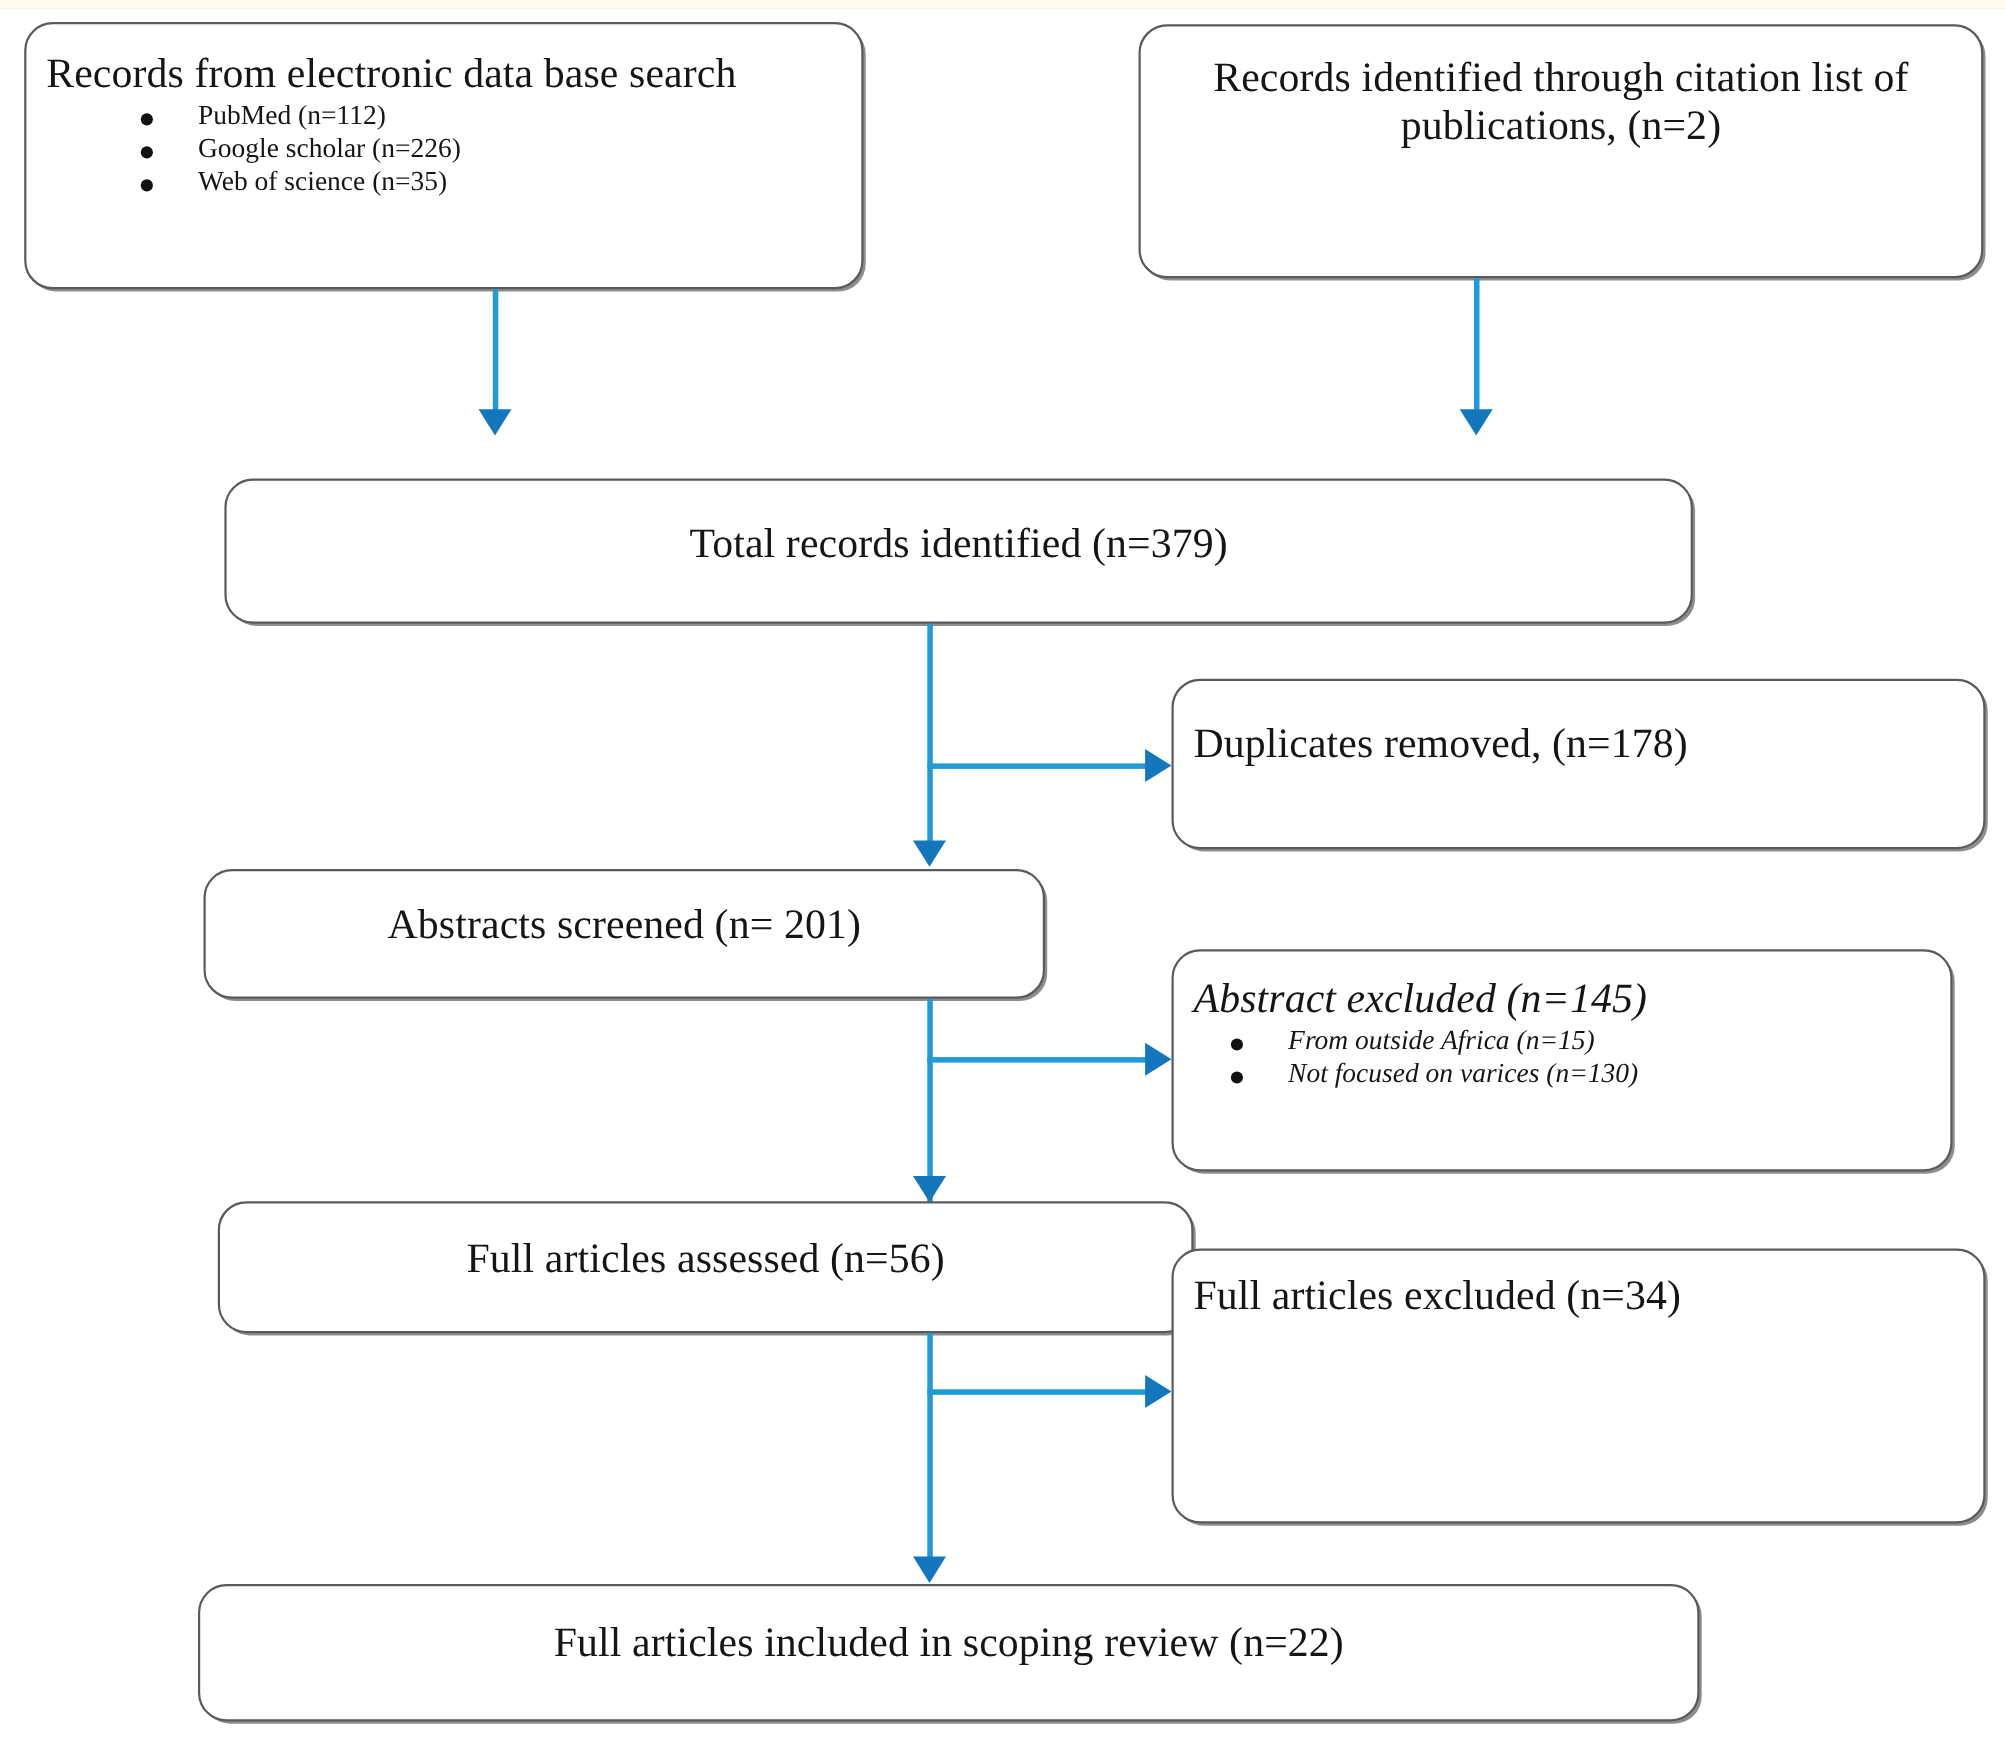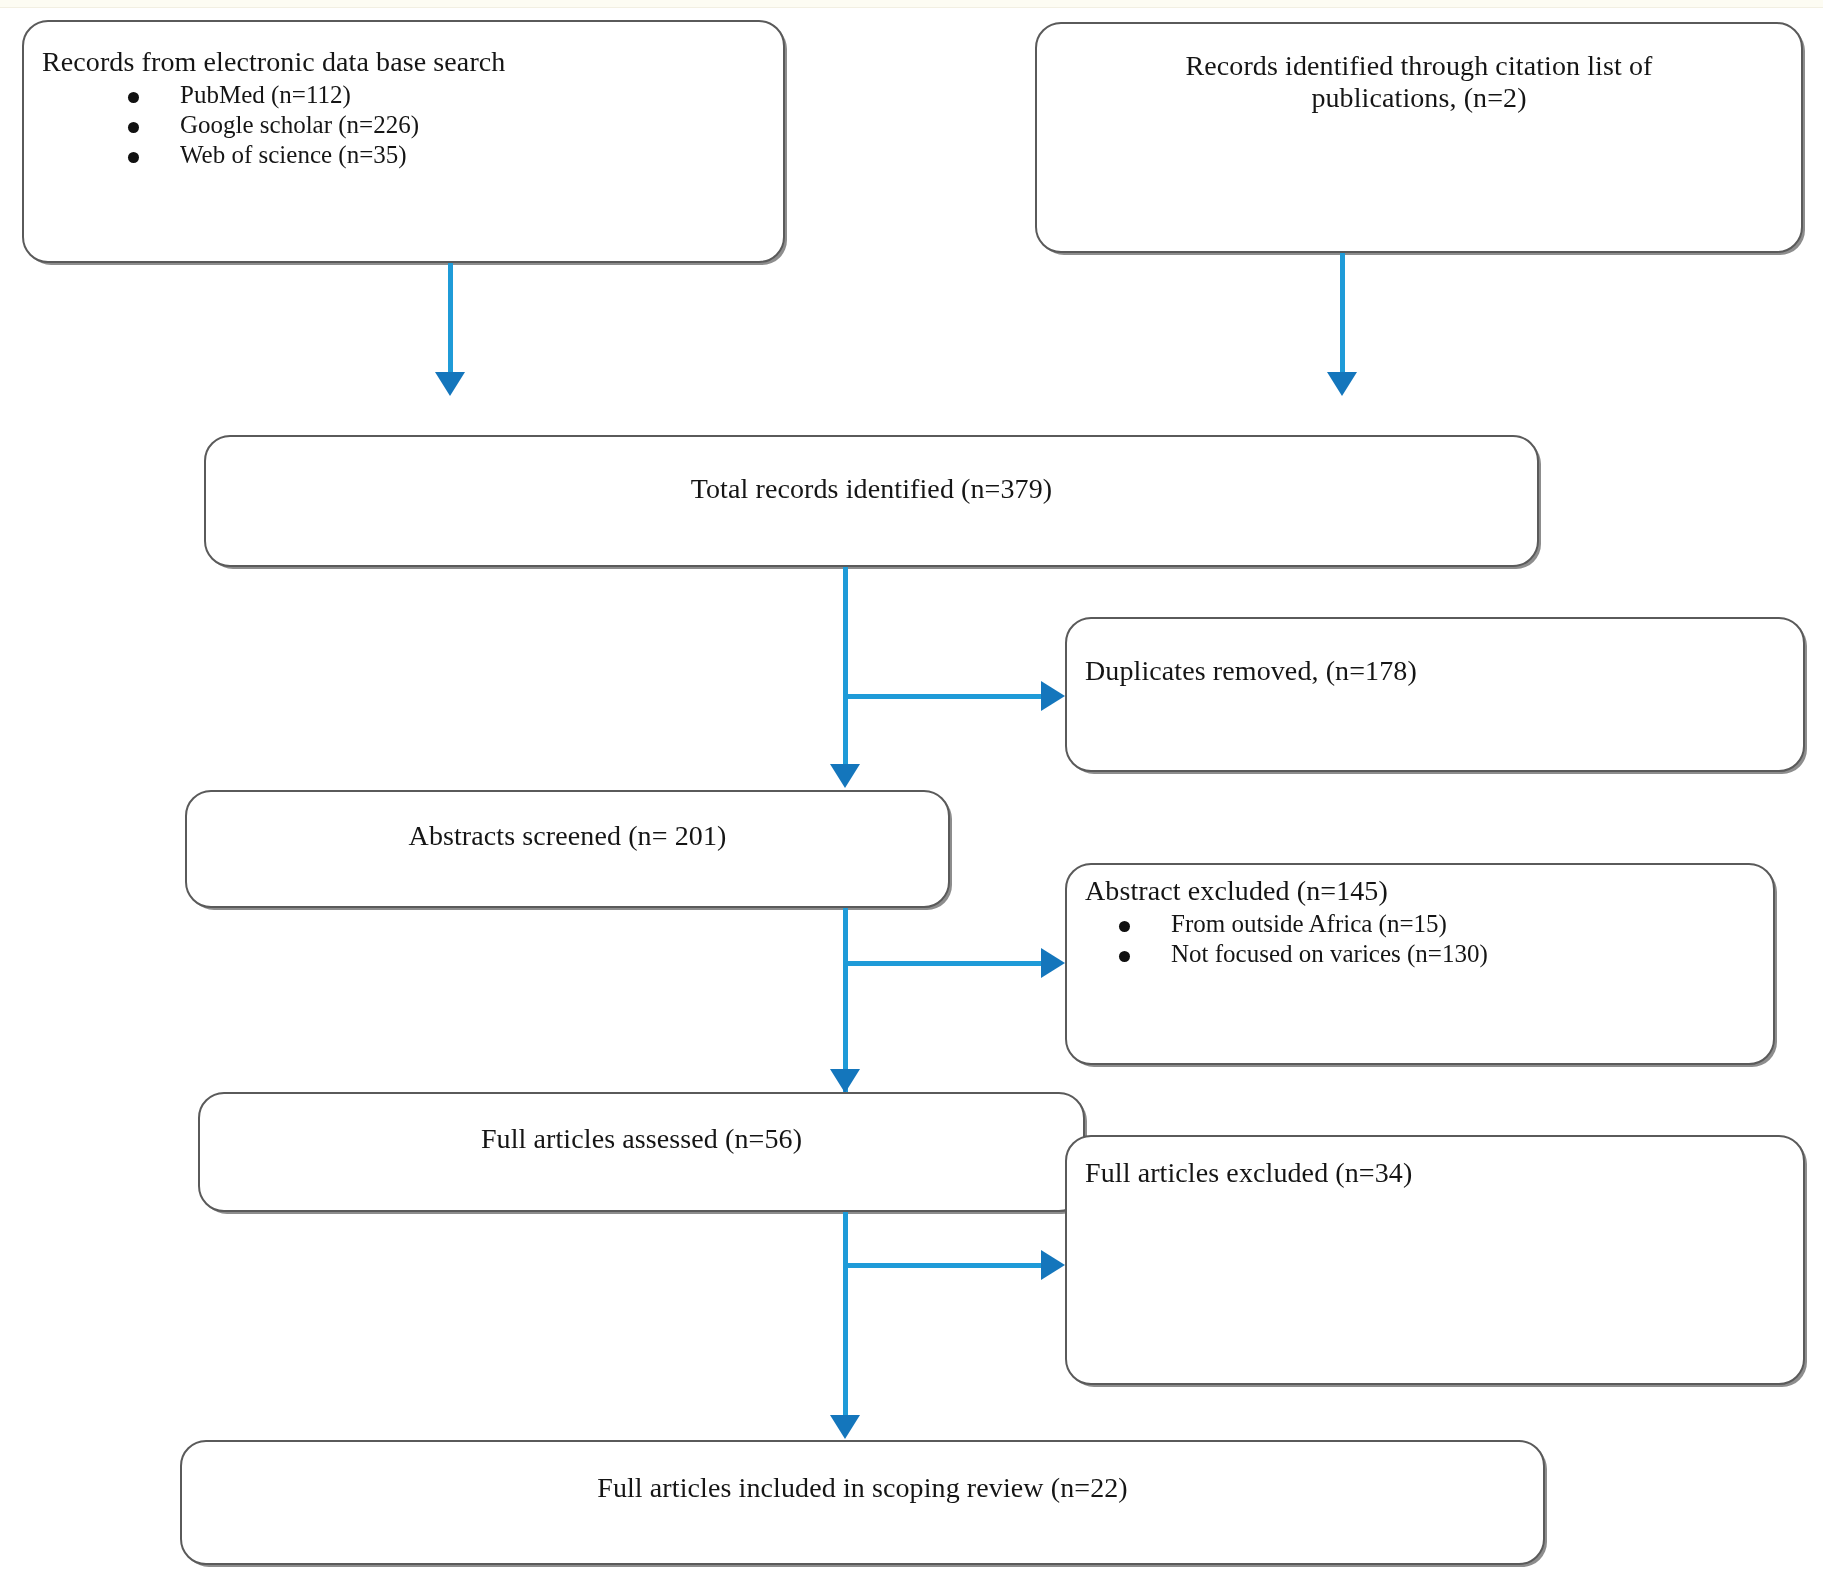--- a/index.html
+++ b/index.html
@@ -37,21 +37,21 @@
     box-shadow: 3px 3px 0 -1px #8d8d8d;
     overflow: hidden;
   }
   .node .inner {
     position: absolute;
     left: 0; right: 0;
     padding: 0 18px;
     box-sizing: border-box;
   }
   .node-title {
-    font-size: 28px;
+    font-size: 38px;
     line-height: 1.14;
     letter-spacing: 0.1px;
     white-space: pre-line;
   }
   .node-title.center { text-align: center; }
   .node-title.left   { text-align: left; }
 
   ul.bullets {
     margin: 2px 0 0 0;
     padding: 0 0 0 86px;
@@ -164,21 +164,21 @@
     </div>
   </div>
 
   <div class="vline" style="left:843px; top:908px; height:188px;"></div>
   <div class="arrow-down" style="left:830px; top:1069px;"></div>
 
   <div class="hline" style="left:843px; top:961px; width:200px;"></div>
   <div class="arrow-right" style="left:1041px; top:948px;"></div>
 
   <div class="node" style="left:1065px; top:863px; width:710px; height:202px;">
-    <div class="inner" style="top:10px;">
+    <div class="inner" style="top:22px;font-style:italic;">
       <div class="node-title left">Abstract excluded (n=145)</div>
       <ul class="bullets" style="padding-left:34px;">
         <li>
           <span class="dot"></span>
           <span>From outside Africa (n=15)</span>
         </li>
         <li>
           <span class="dot"></span>
           <span>Not focused on varices (n=130)</span>
         </li>

